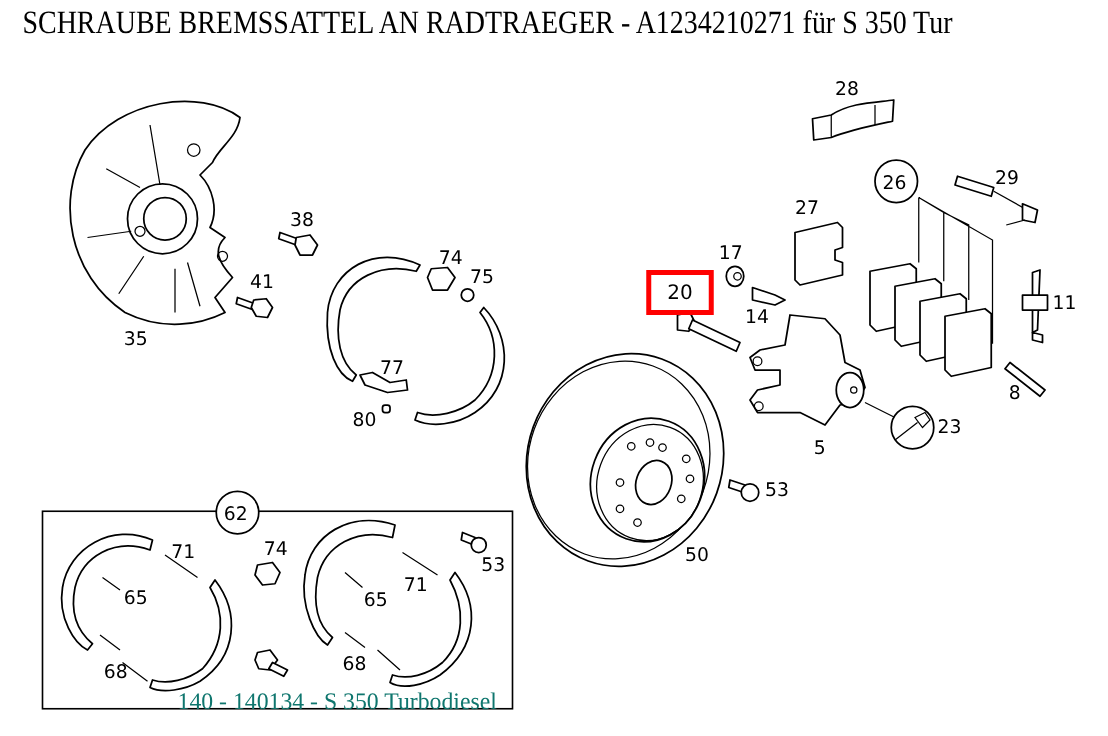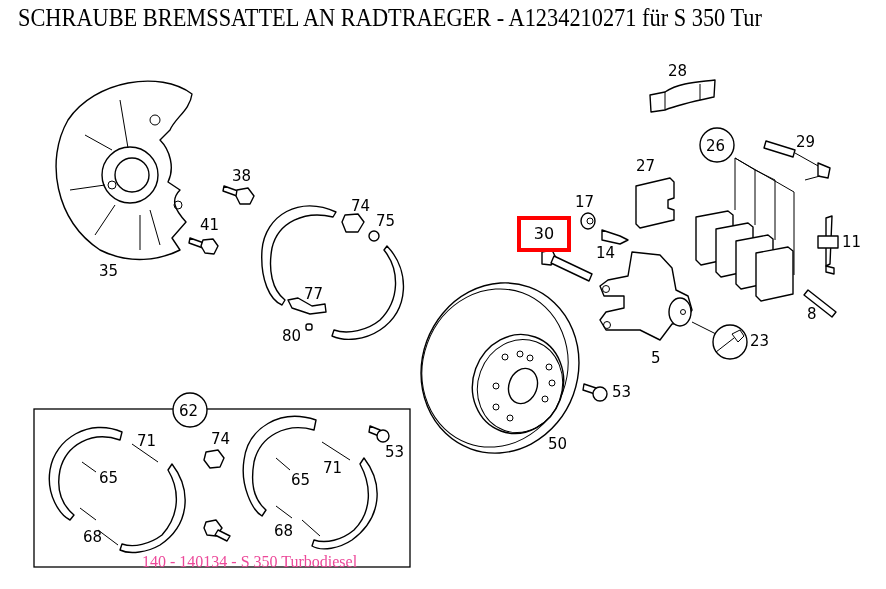--- a/index.html
+++ b/index.html
@@ -4,21 +4,21 @@
 <style>
   html, body { margin: 0; padding: 0; background: #ffffff; }
   body { width: 886px; height: 589px; position: relative; overflow: hidden; font-family: "DejaVu Sans", sans-serif; color: #000; }
   .title {
     position: absolute; left: 18px; top: 2px; white-space: nowrap;
     font-family: "Liberation Serif", "DejaVu Serif", serif; font-size: 26px; line-height: 32px;
     transform: scaleX(0.86); transform-origin: left top; letter-spacing: 0px;
   }
   .caption {
     position: absolute; left: 142px; top: 551px; white-space: nowrap;
-    font-family: "Liberation Serif", "DejaVu Serif", serif; font-size: 16px; line-height: 22px; color: #ec4899;
+    font-family: "Liberation Serif", "DejaVu Serif", serif; font-size: 19px; line-height: 22px; color: #0f766e;
   }
   svg.diagram { position: absolute; left: 0; top: 0; }
   .lbl { font-family: "DejaVu Sans", sans-serif; font-size: 15px; fill: #000; }
   .part { fill: #fff; stroke: #000; stroke-width: 1.4; stroke-linejoin: round; stroke-linecap: round; }
   .thin { fill: none; stroke: #000; stroke-width: 1; }
   .hl-box { position: absolute; left: 517px; top: 216px; width: 46px; height: 28px; border: 4px solid #ff0000; background: #fff; box-sizing: content-box; }
   .hl-box span { display: block; text-align: center; font-size: 16px; line-height: 28px; }
 </style>
 </head>
 <body>
@@ -195,16 +195,16 @@
   <text class="lbl" x="291" y="485">65</text>
   <text class="lbl" x="274" y="536">68</text>
   <g>
     <path class="part" d="M370 426 L380 430 L379 436 L369 432 Z"></path>
     <ellipse class="part" cx="383" cy="436" rx="6" ry="6"></ellipse>
   </g>
   <text class="lbl" x="385" y="457">53</text>
 </svg>
 
 <div class="hl-box">
-  <span>30</span>
+  <span>20</span>
 </div>
 
 <div class="caption">140 - 140134 - S 350 Turbodiesel</div>
 
 </body></html>

